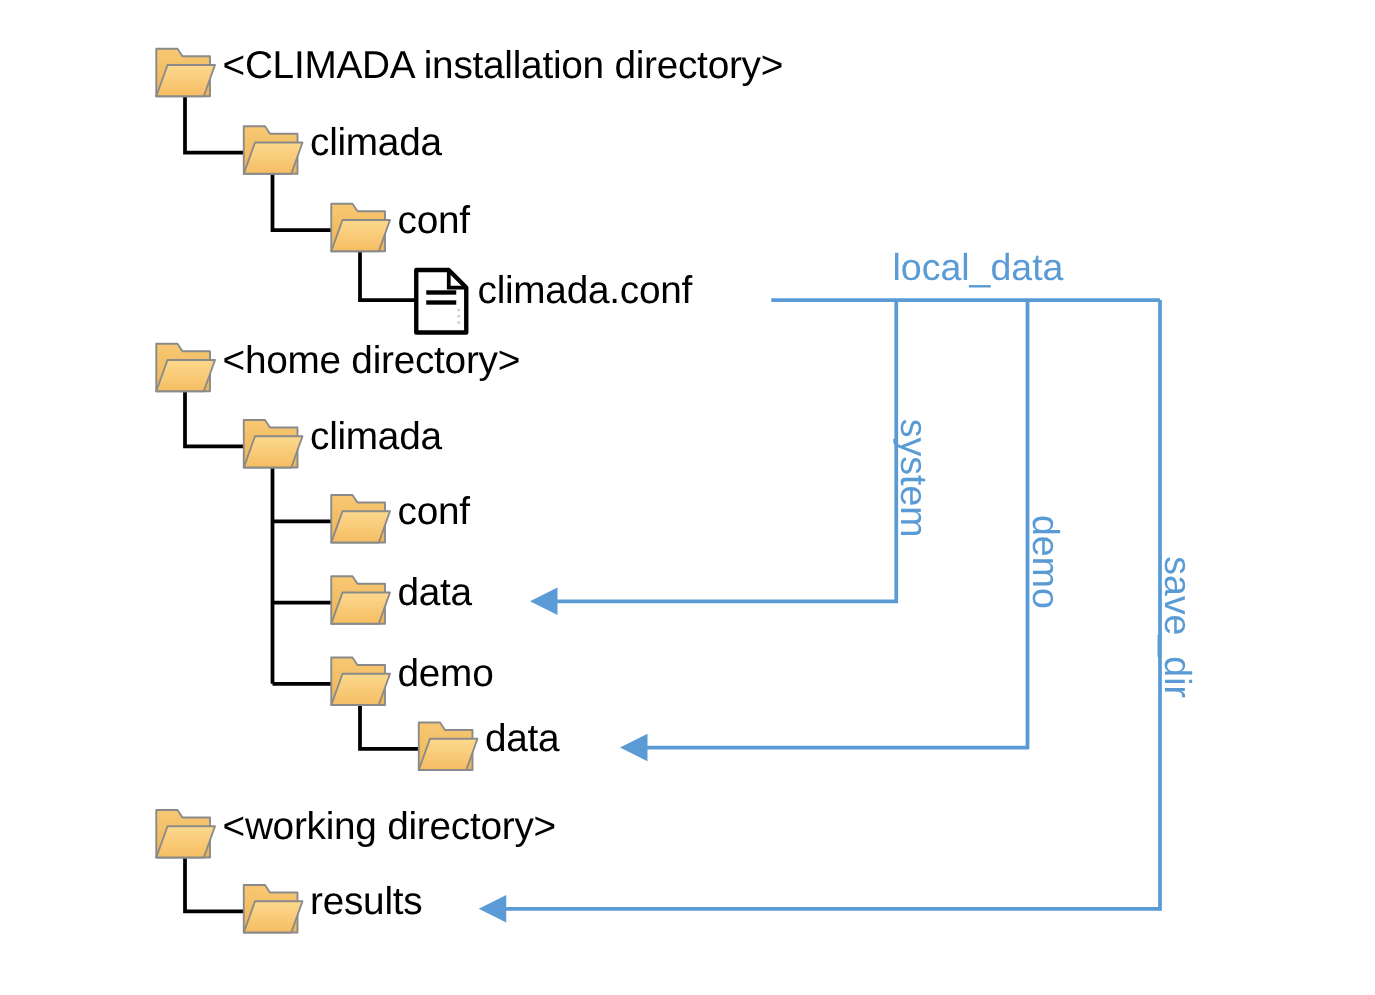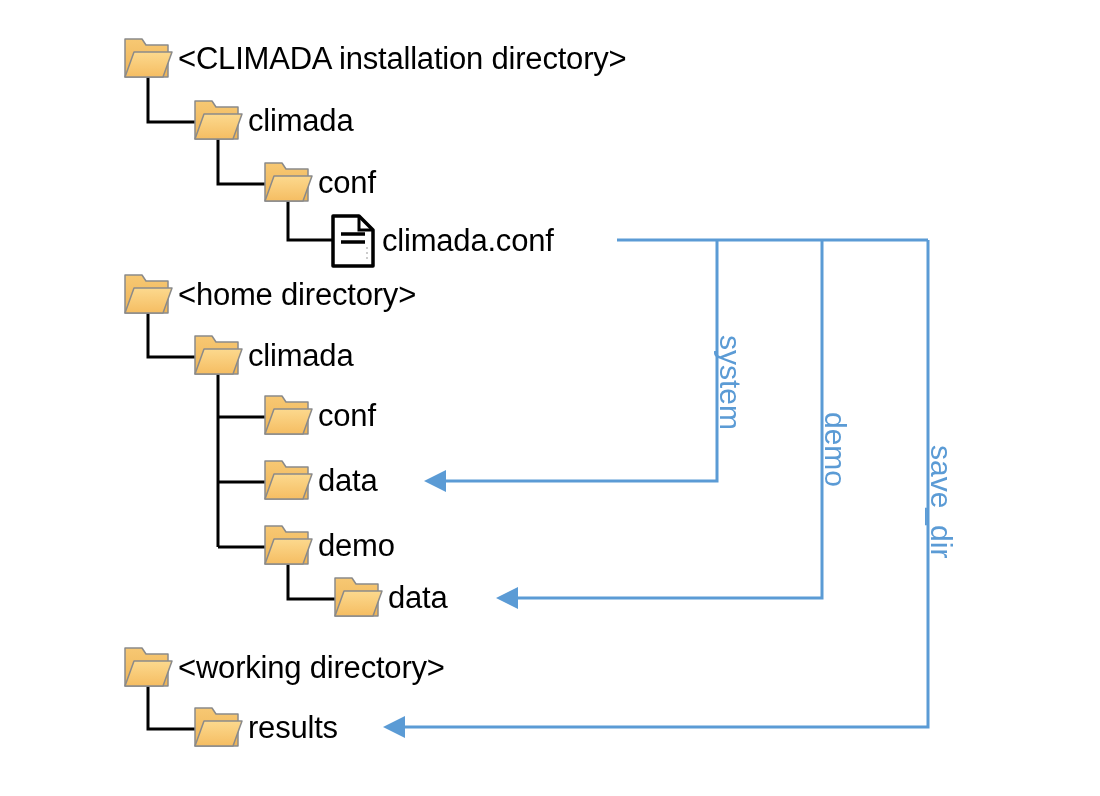--- a/index.html
+++ b/index.html
@@ -20,21 +20,21 @@
   #svg-layer {
     position: absolute;
     left: 0;
     top: 0;
     width: 1100px;
     height: 796px;
   }
   .node {
     position: absolute;
     display: flex;
-    align-items: center;
+    align-items: flex-start;
     white-space: nowrap;
   }
   .node-label {
     font-family: "Liberation Sans", sans-serif;
     font-size: 31px;
     color: #000000;
     line-height: 1;
     letter-spacing: -0.2px;
     margin-left: 10px;
   }
@@ -194,20 +194,21 @@
     <span class="node-label">data</span>
   </div>
 
   <div class="node" style="left:238px; top:705px; height:44px;">
     <span class="node-label">results</span>
   </div>
   <div class="node" style="left:168px; top:645px; height:44px;">
     <span class="node-label">&lt;working directory&gt;</span>
   </div>
 
+  <div class="edge-label" style="left:714px; top:200px;">local_data</div>
 
   <div class="edge-label vert" style="left:745px; top:335px;">system</div>
 
   <div class="edge-label vert" style="left:850px; top:412px;">demo</div>
 
   <div class="edge-label vert" style="left:956px; top:445px;">save_dir</div>
 
 </div>
 
 </body></html>

